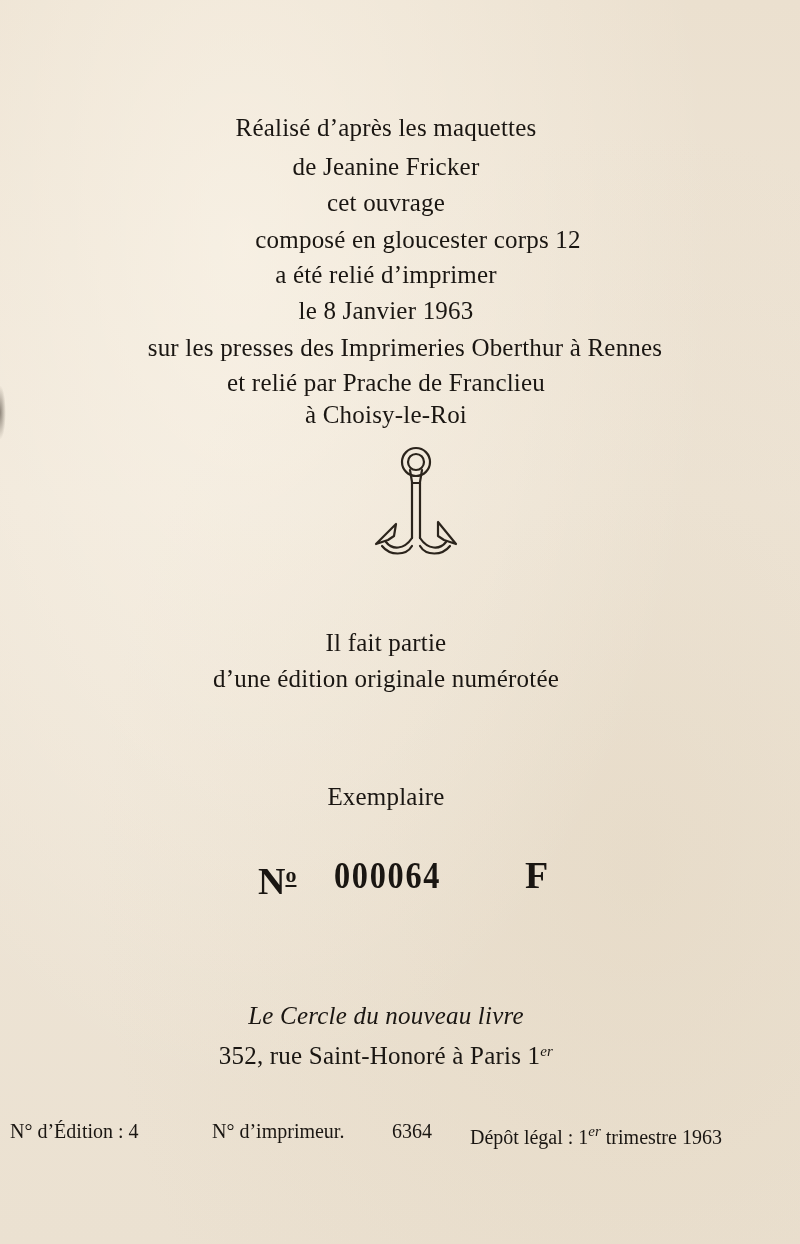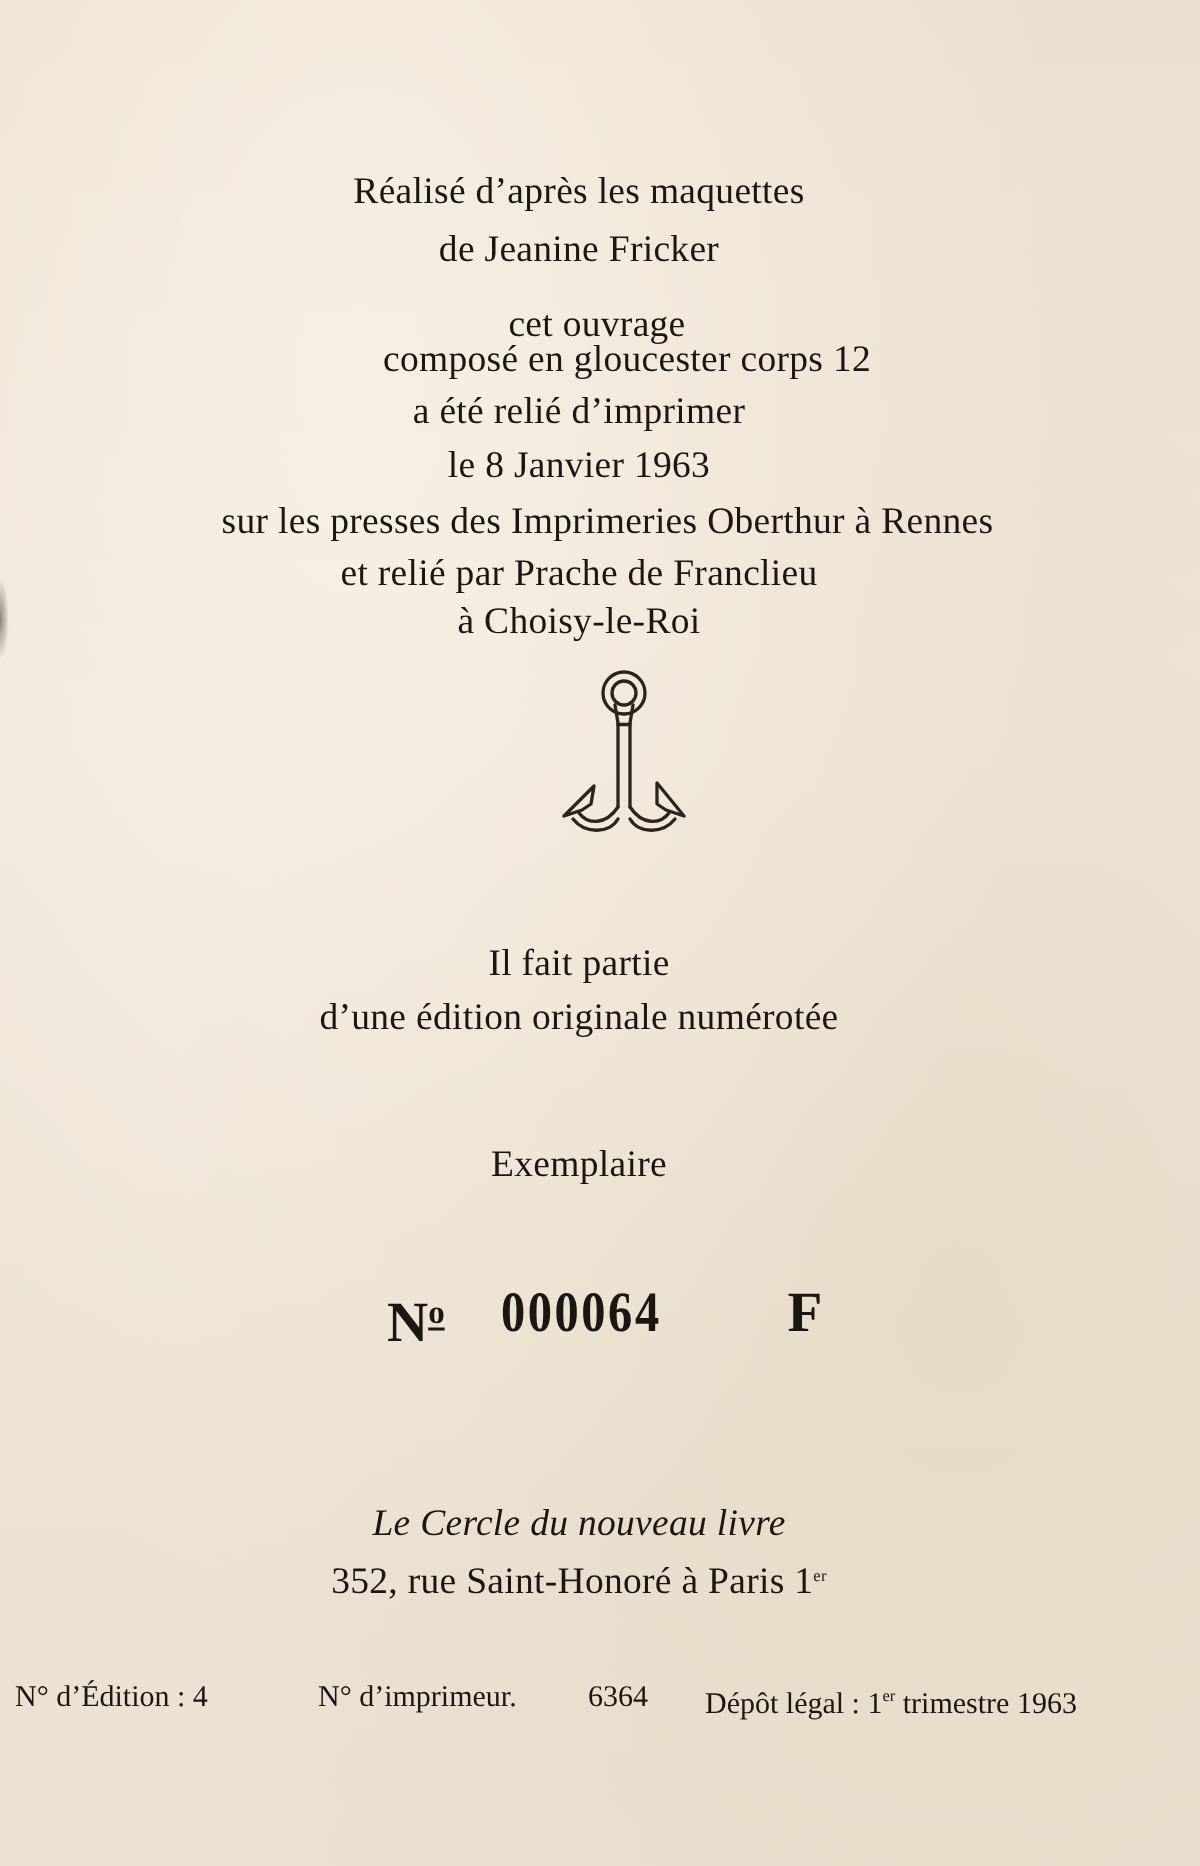--- a/index.html
+++ b/index.html
@@ -84,33 +84,34 @@
     }
     .footer {
       position: absolute;
       top: 1116px;
       height: 30px;
       font-size: 20px;
       line-height: 30px;
       white-space: nowrap;
     }
     sup.sm {
-      font-size: 11px;
+      font-size: 15px;
       vertical-align: 8px;
+      font-style: italic;
     }
   </style>
 </head>
 <body>
 
 <div class="page-shadow"></div>
 
 <div>
   <div class="line" style="top:113px;">Réalisé d’après les maquettes</div>
   <div class="line" style="top:152px;">de Jeanine Fricker</div>
-  <div class="line" style="top:202px;padding-left:12px;">cet ouvrage</div>
+  <div class="line" style="top:188px;">cet ouvrage</div>
   <div class="line" style="top:225px;padding-left:32px;">composé en gloucester corps 12</div>
   <div class="line" style="top:260px;">a été relié d’imprimer</div>
   <div class="line" style="top:296px;">le 8 Janvier 1963</div>
   <div class="line" style="top:333px;padding-left:19px;">sur les presses des Imprimeries Oberthur à Rennes</div>
   <div class="line" style="top:368px;">et relié par Prache de Franclieu</div>
   <div class="line" style="top:400px;">à Choisy-le-Roi</div>
 </div>
 
 <svg class="anchor" viewBox="0 0 96 126">
   <g fill="none" stroke="#2b241c" stroke-width="2.2" stroke-linejoin="round" stroke-linecap="round">
@@ -129,21 +130,21 @@
 
     <path d="M8 104 L28 84 L26 96 L20 100 Z"></path>
 
     <path d="M88 104 L70 82 L70 96 L76 100 Z"></path>
   </g>
 </svg>
 
 <div class="line" style="top:628px;">Il fait partie</div>
 <div class="line" style="top:664px;">d’une édition originale numérotée</div>
 
-<div class="line" style="top:762px;">Exemplaire</div>
+<div class="line" style="top:782px;">Exemplaire</div>
 
 <div class="number-line">
   <span class="no-sign"><span style="position:static;">N</span><sup>o</sup></span>
   <span class="serial">000064</span>
   <span class="suffix">F</span>
 </div>
 
 <div class="line italic" style="top:1001px;">Le Cercle du nouveau livre</div>
 <div class="line" style="top:1036px;"><span>352, rue Saint-Honoré à Paris 1</span><sup class="sm">er</sup></div>
 

